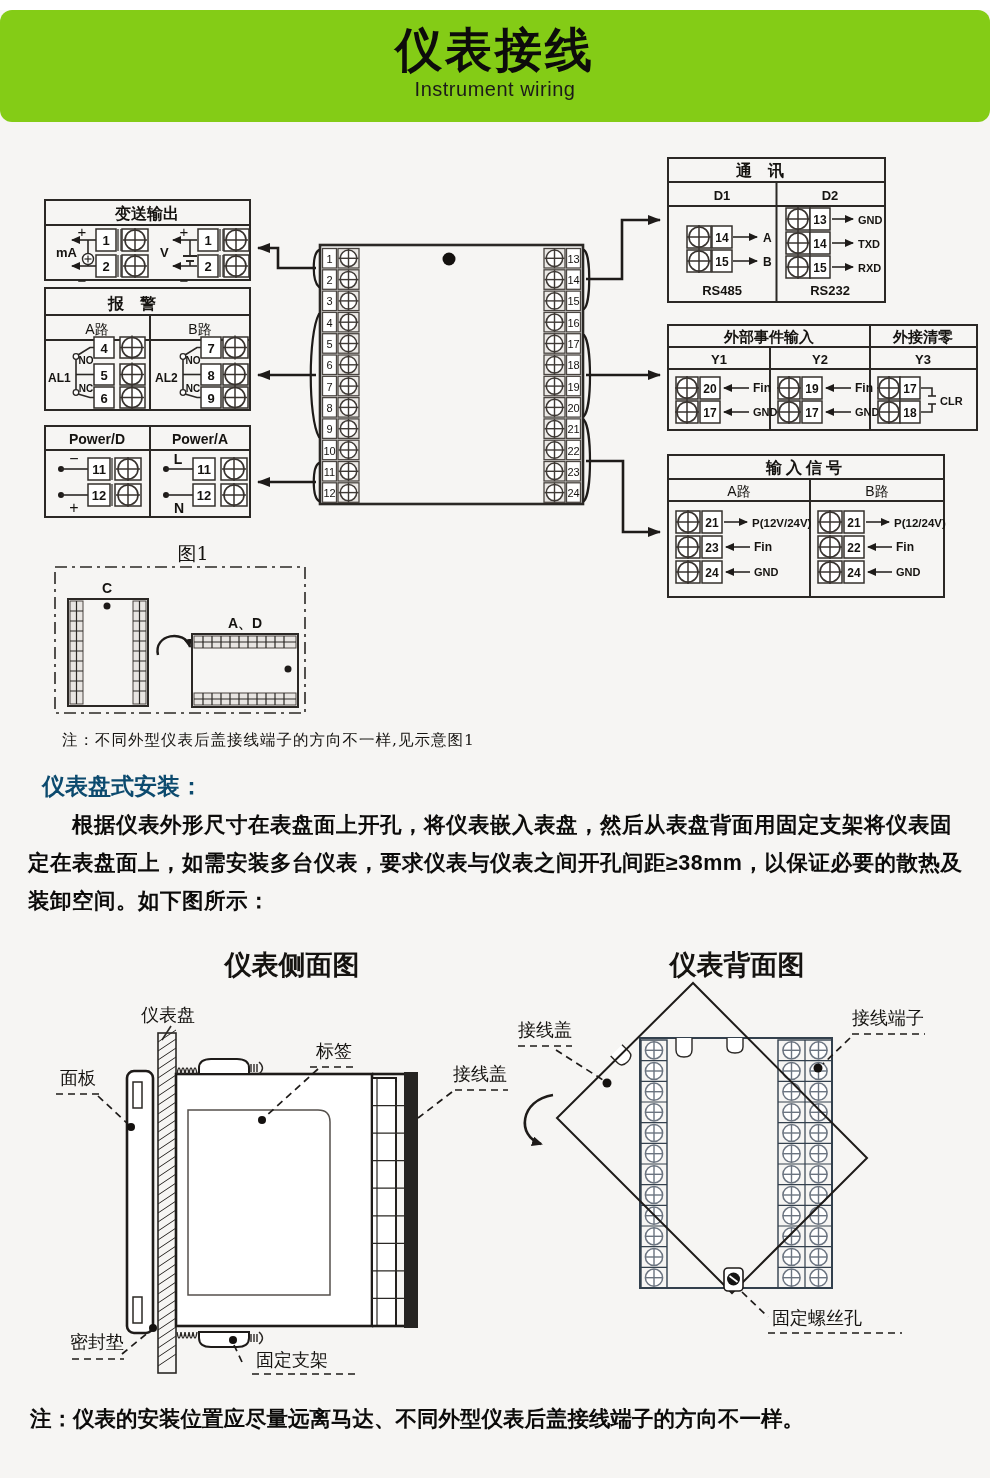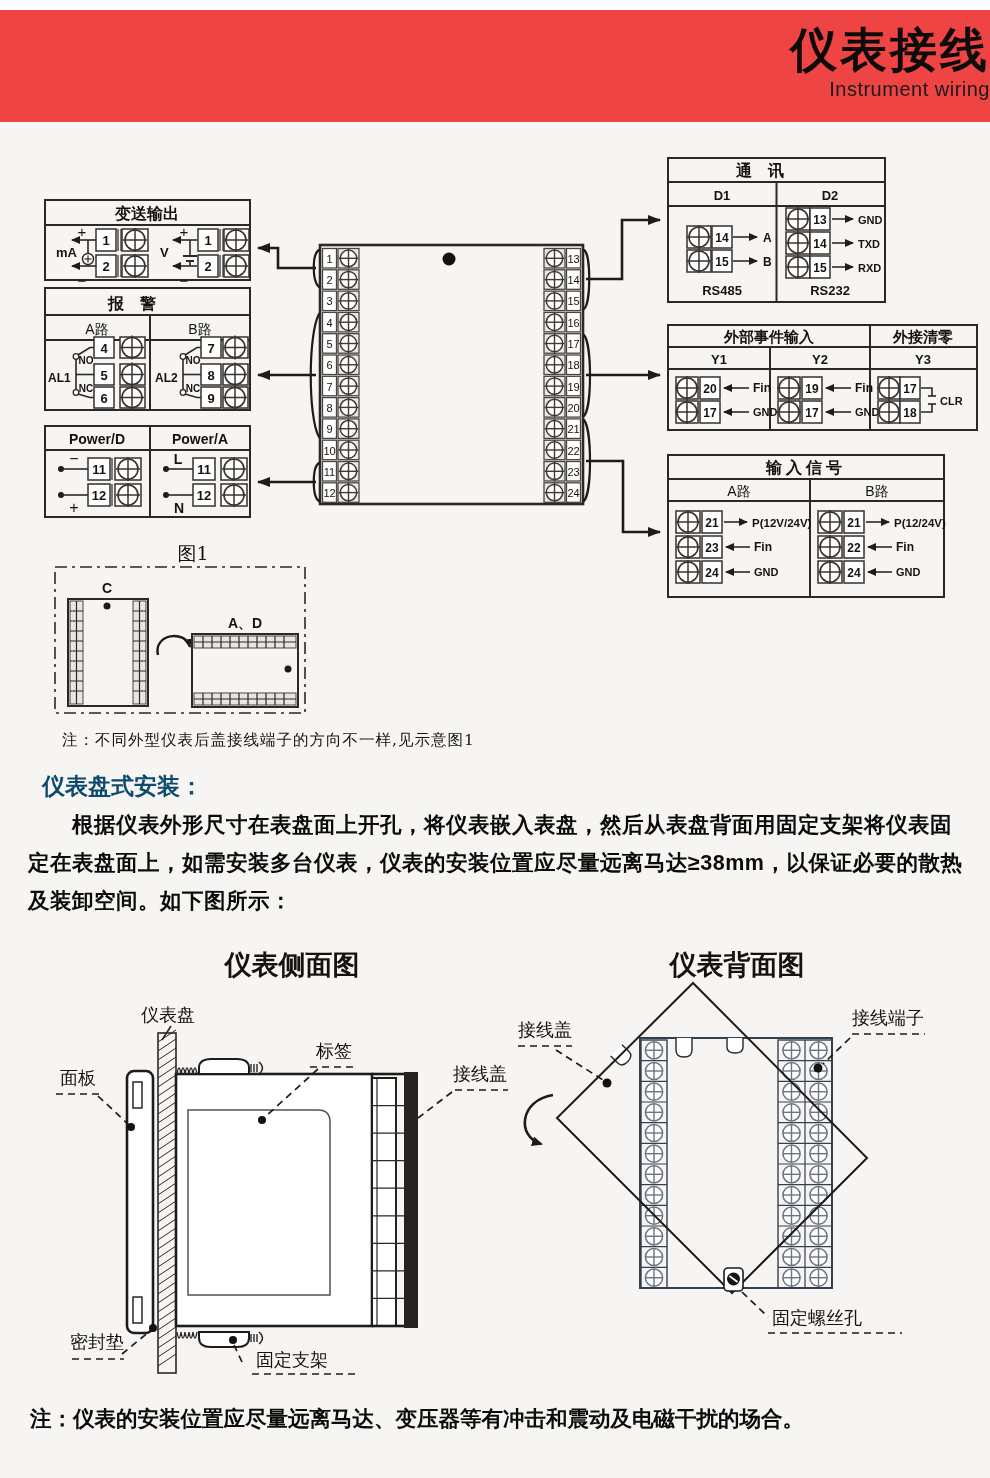--- a/index.html
+++ b/index.html
@@ -1,19 +1,19 @@
 <!DOCTYPE html>
 <html><head>
 <meta charset="utf-8">
 <style>
   html,body{margin:0;padding:0;background:#e9e8e6;}
   .page{position:relative;width:990px;height:1478px;background:#f6f5f3;overflow:hidden;
         font-family:"Liberation Sans",sans-serif;color:#141210;}
   .topstrip{position:absolute;left:0;top:0;width:100%;height:10px;background:#ffffff;}
-  .band{position:absolute;left:0;top:10px;width:100%;height:112px;background:#ef4444;text-align:right;}
+  .band{position:absolute;left:0;top:10px;width:100%;height:112px;background:#84cc16;text-align:center;border-radius:12px;}
   .band .title{font-size:47px;font-weight:700;letter-spacing:3px;color:#0d0c0b;margin-top:9px;}
   .band .subtitle{font-size:20px;color:#1c1b1a;margin-top:-4px;letter-spacing:0.5px;}
   svg{position:absolute;left:0;}
   svg text{fill:#151310;font-family:"Liberation Sans",sans-serif;}
   .tm{text-anchor:middle;}
   .tb{font-weight:bold;}
   .serif{font-family:"DejaVu Serif",serif;}
   .bx{fill:none;stroke:#2b2825;stroke-width:2;}
   .bx3{fill:none;stroke:#2b2825;stroke-width:2.6;}
   .tl{fill:none;stroke:#2b2825;stroke-width:1.2;}
@@ -489,21 +489,21 @@
       <rect class="nb" x="818" y="561" width="24" height="22"></rect>
         <use href="#scrM" x="830" y="572"></use>
       <rect class="nb" x="844" y="561" width="20" height="22"></rect>
         <text class="tm tb" x="854" y="577" font-size="12">24</text>
       <line class="wire" x1="892" y1="572" x2="868" y2="572" marker-end="url(#as)"></line>
         <text class="tb" x="896" y="576" font-size="11">GND</text>
     </g>
   </svg>
 
   <div class="install-heading">仪表盘式安装：</div>
-  <div class="install-para">根据仪表外形尺寸在表盘面上开孔，将仪表嵌入表盘，然后从表盘背面用固定支架将仪表固定在表盘面上，如需安装多台仪表，仪表的安装位置应尽量远离马达≥38mm，以保证必要的散热及装卸空间。如下图所示：</div>
+  <div class="install-para">根据仪表外形尺寸在表盘面上开孔，将仪表嵌入表盘，然后从表盘背面用固定支架将仪表固定在表盘面上，如需安装多台仪表，要求仪表与仪表之间开孔间距≥38mm，以保证必要的散热及装卸空间。如下图所示：</div>
 
   <svg style="top:930px" width="990" height="460" viewBox="0 930 990 460">
     <defs>
       <marker id="as2" markerWidth="12" markerHeight="10" refX="9" refY="5" orient="auto" markerUnits="userSpaceOnUse">
           <path d="M0,0 L11,5 L0,10 Z" fill="#1e1b19"></path>
         </marker>
       <g id="scrB">
           <circle r="8.6" fill="#fff" stroke="#6b7480" stroke-width="1.5"></circle>
           <line x1="-8.6" y1="0" x2="8.6" y2="0" stroke="#6b7480" stroke-width="1.4"></line>
           <line x1="0" y1="-8.6" x2="0" y2="8.6" stroke="#6b7480" stroke-width="1.4"></line>
@@ -654,14 +654,14 @@
         <rect x="724" y="1268" width="19" height="23" rx="4" fill="#fff" stroke="#1e1b19" stroke-width="1.6"></rect>
         <circle cx="733.5" cy="1279" r="6.5" fill="#151515"></circle>
         <line x1="729.5" y1="1276" x2="737.5" y2="1282" stroke="#fff" stroke-width="1.8"></line>
       </g>
       <line class="dash" x1="742" y1="1292" x2="768" y2="1317"></line>
       <text class="lbl" x="772" y="1324">固定螺丝孔</text>
       <line class="dash" x1="768" y1="1333" x2="902" y2="1333"></line>
     </g>
   </svg>
 
-  <div class="footer-note">注：仪表的安装位置应尽量远离马达、变压器等有冲击和震动及电磁干扰的场合。</div>
+  <div class="footer-note">注：仪表的安装位置应尽量远离马达、不同外型仪表后盖接线端子的方向不一样。</div>
 </div>
 
 </body></html>

